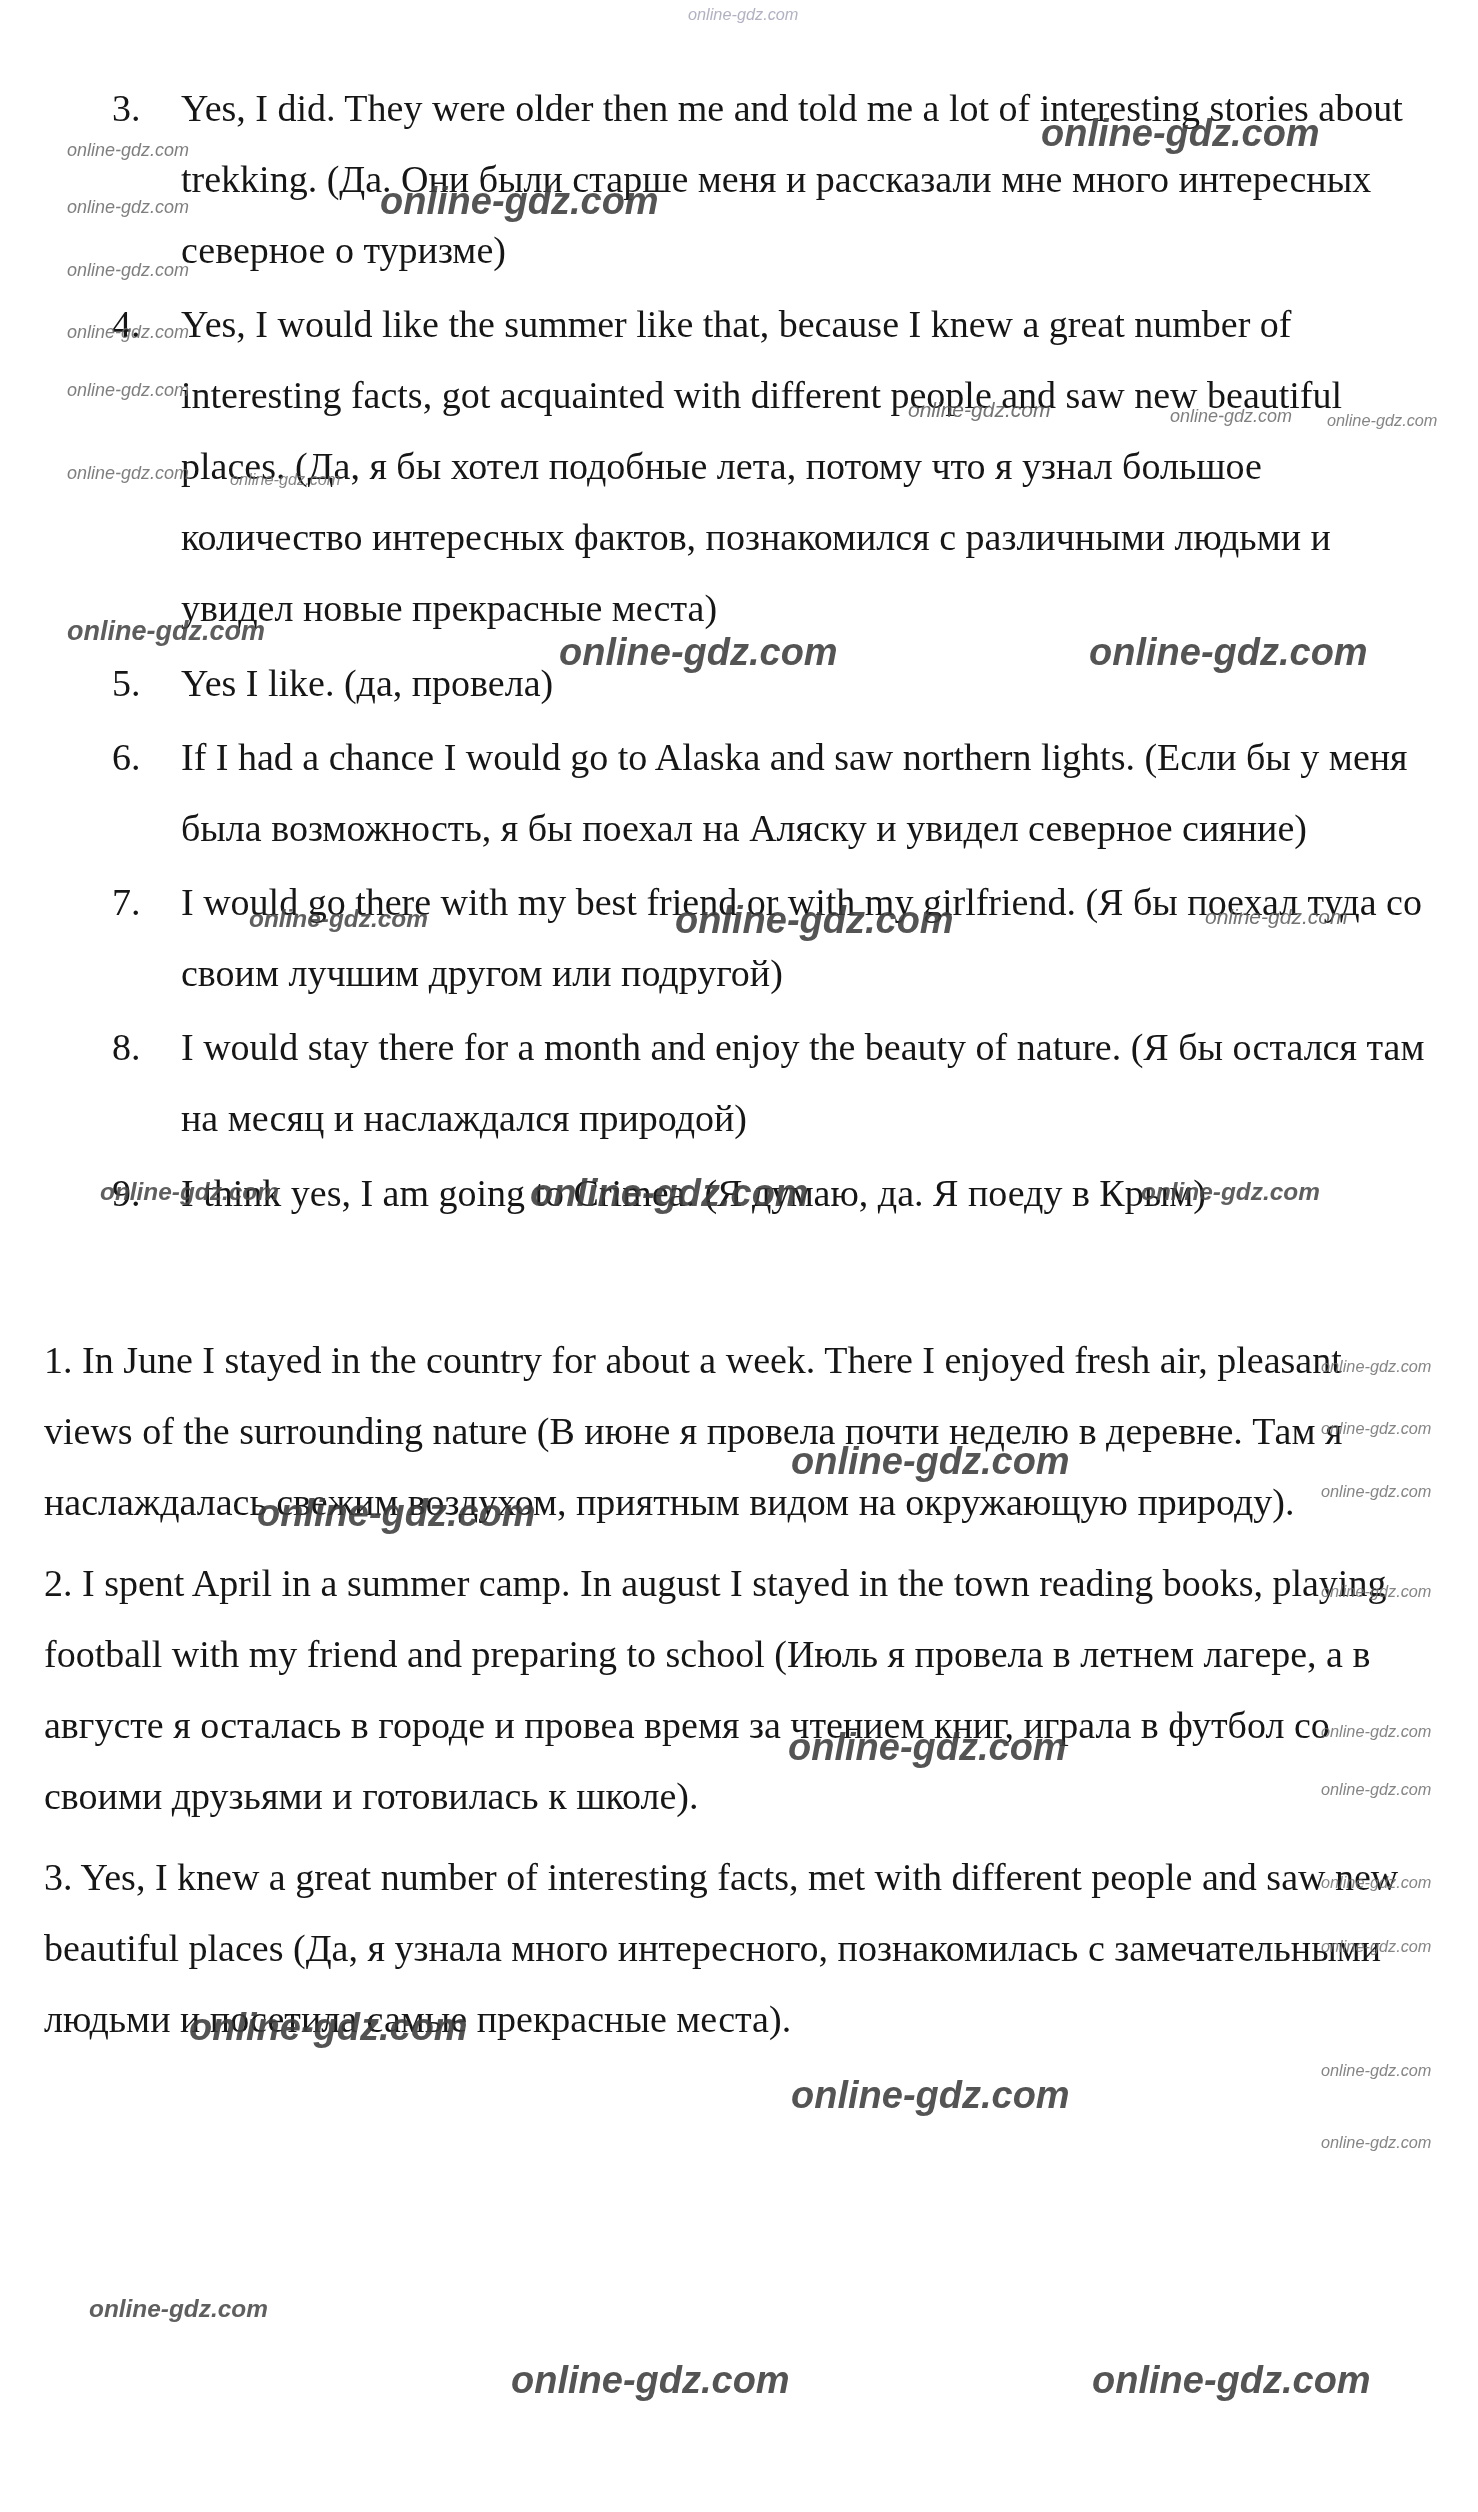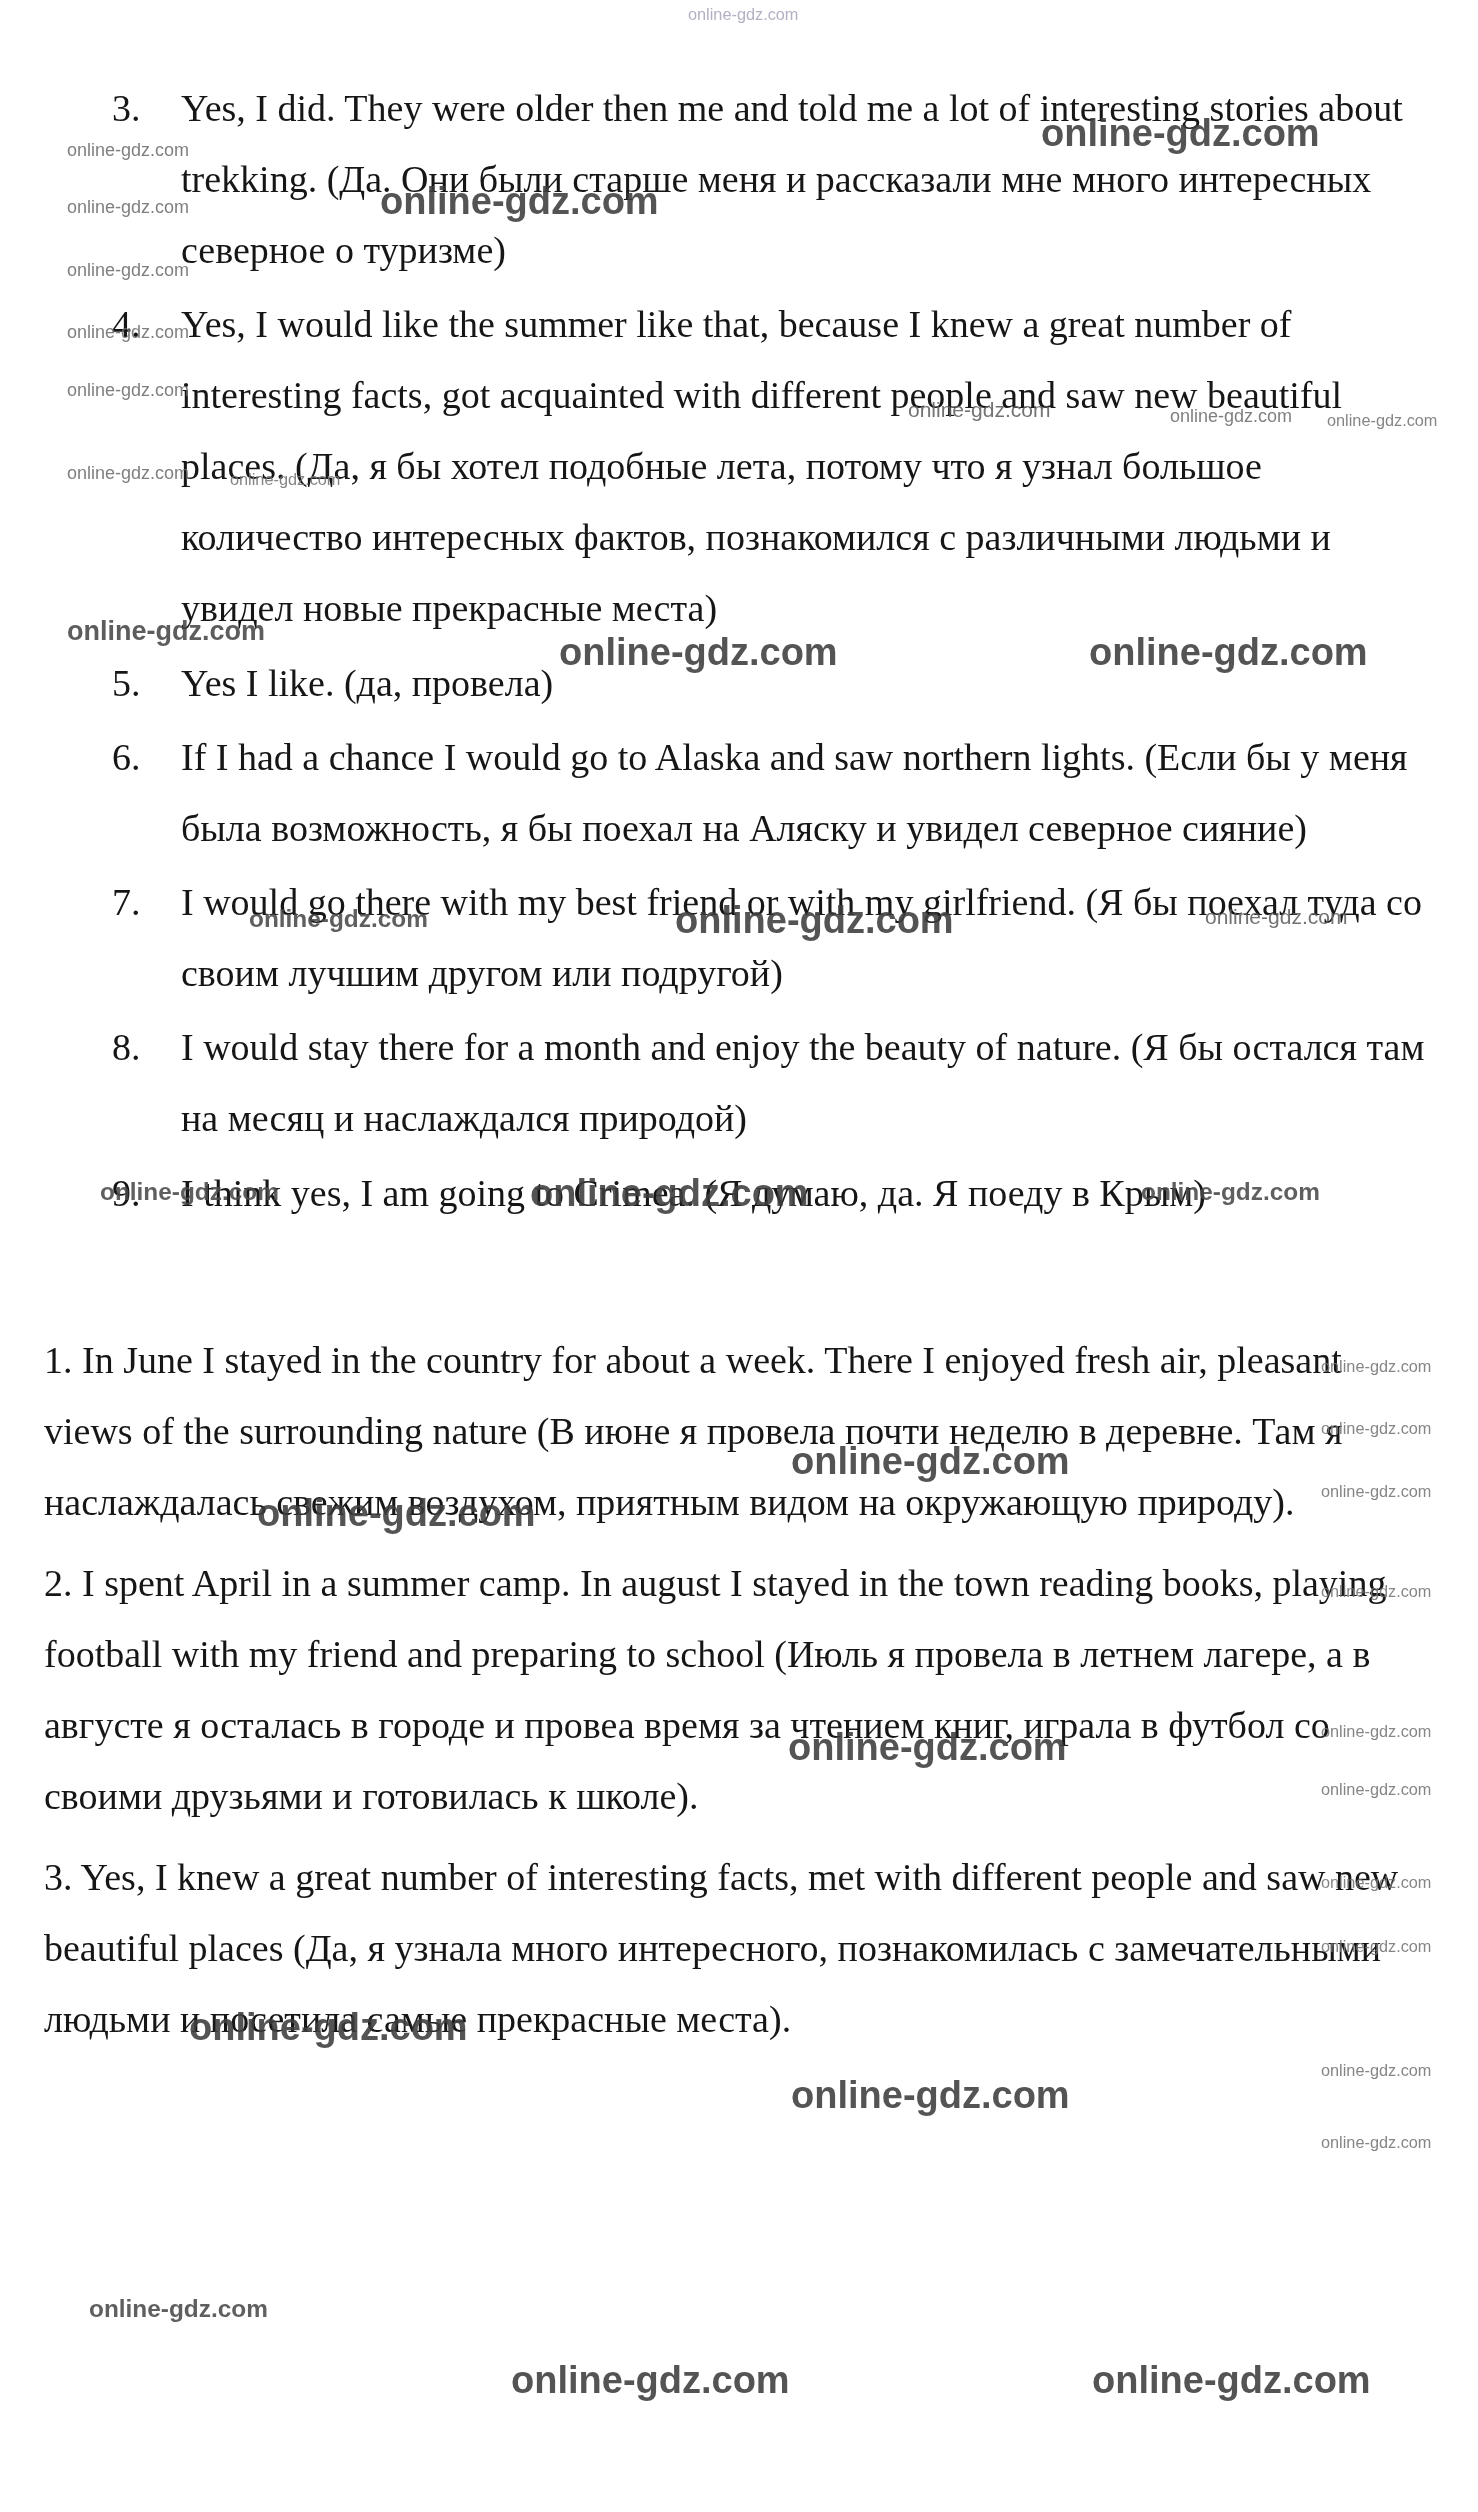--- a/index.html
+++ b/index.html
@@ -61,20 +61,21 @@
     position: absolute;
     left: 0; top: 0; right: 0; bottom: 0;
     z-index: 2;
     pointer-events: none;
   }
   .wm {
     position: absolute;
     font-family: "Liberation Sans", sans-serif;
     white-space: nowrap;
     opacity: 0.88;
+    font-style: italic;
   }
 </style>
 </head>
 <body>
 
 <div class="page">
 
   <div class="content">
 
     <ol class="answers">

